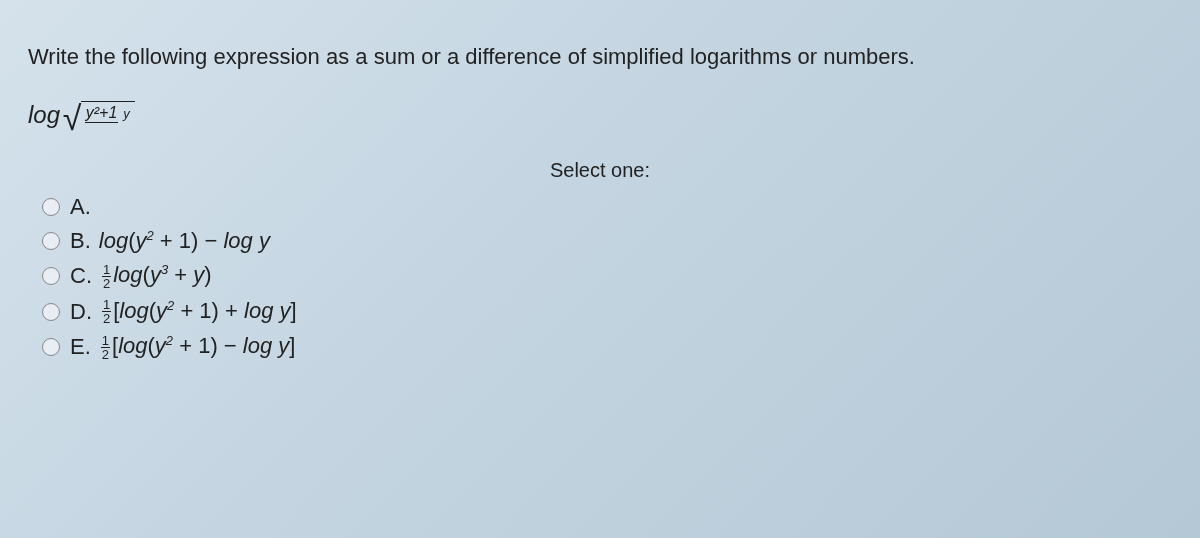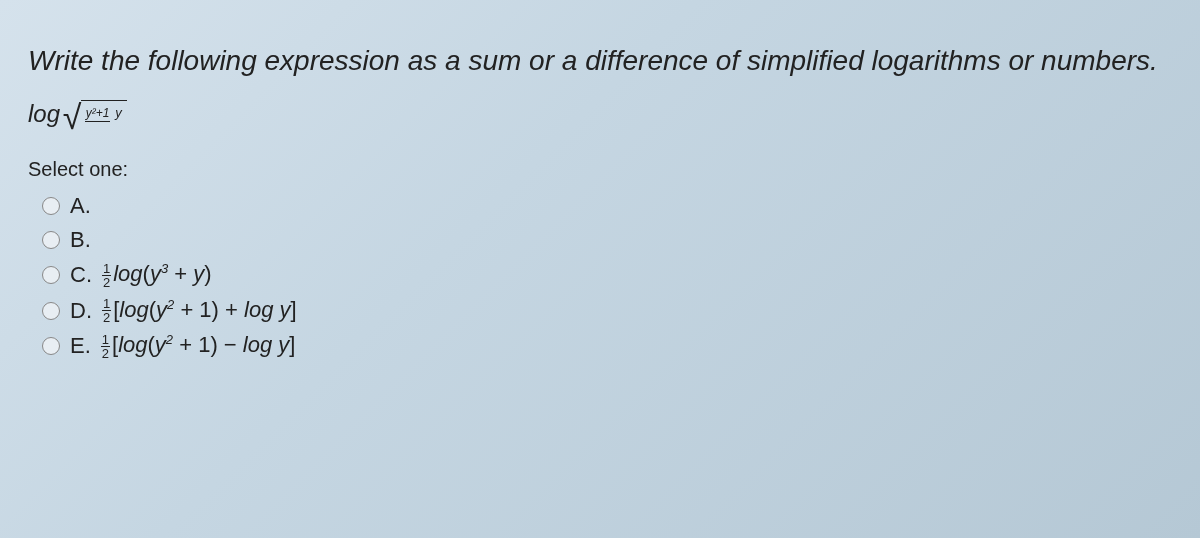--- a/index.html
+++ b/index.html
@@ -14,25 +14,24 @@
     }
     .page-container {
       padding: 40px 28px 20px 28px;
       background: linear-gradient(135deg, #d5e2ec 0%, #c5d6e2 40%, #b5c8d5 100%);
       width: 100%;
       height: 100%;
       box-sizing: border-box;
       color: #1a1a1a;
     }
     .question-text {
-      font-size: 28px;
-      color: #222;
-      margin-bottom: 18px;
+      font-size: 22px;
+      color: #222;
+      margin-bottom: 28px;
       line-height: 1.5;
-      font-style: italic;
     }
     .expression {
       font-size: 24px;
       font-style: italic;
       color: #222;
       margin-bottom: 30px;
       display: inline-block;
       position: relative;
     }
     .log-label {
@@ -61,30 +60,31 @@
     .frac {
       display: inline-block;
       text-align: center;
       vertical-align: middle;
       font-size: 14px;
       line-height: 1;
     }
     .frac-top {
       border-bottom: 1px solid #222;
       padding: 0 1px 1px 1px;
-      font-size: 12px;
+      font-size: 16px;
     }
     .frac-bot {
       padding: 1px 1px 0 1px;
       font-size: 13px;
     }
     .select-label {
       font-size: 20px;
       color: #222;
       margin-bottom: 12px;
+      text-align: center;
     }
     .options {
       padding-left: 14px;
     }
     .option-row {
       display: flex;
       align-items: center;
       margin-bottom: 8px;
       gap: 10px;
     }
@@ -160,20 +160,21 @@
       <span class="radio"></span>
       <span class="option-text">
         <span class="option-letter roman">A.</span>
       </span>
     </label>
 
     <label class="option-row">
       <span class="radio"></span>
       <span class="option-text">
         <span class="option-letter roman">B.</span>
+        <span>log<span class="roman">(</span>y<span class="sup">2</span> <span class="roman">+ 1) −</span> log y</span>
       </span>
     </label>
 
     <label class="option-row">
       <span class="radio"></span>
       <span class="option-text">
         <span class="option-letter roman">C.</span>
         <span>
           <span class="inline-frac">
             <span class="top roman">1</span>

